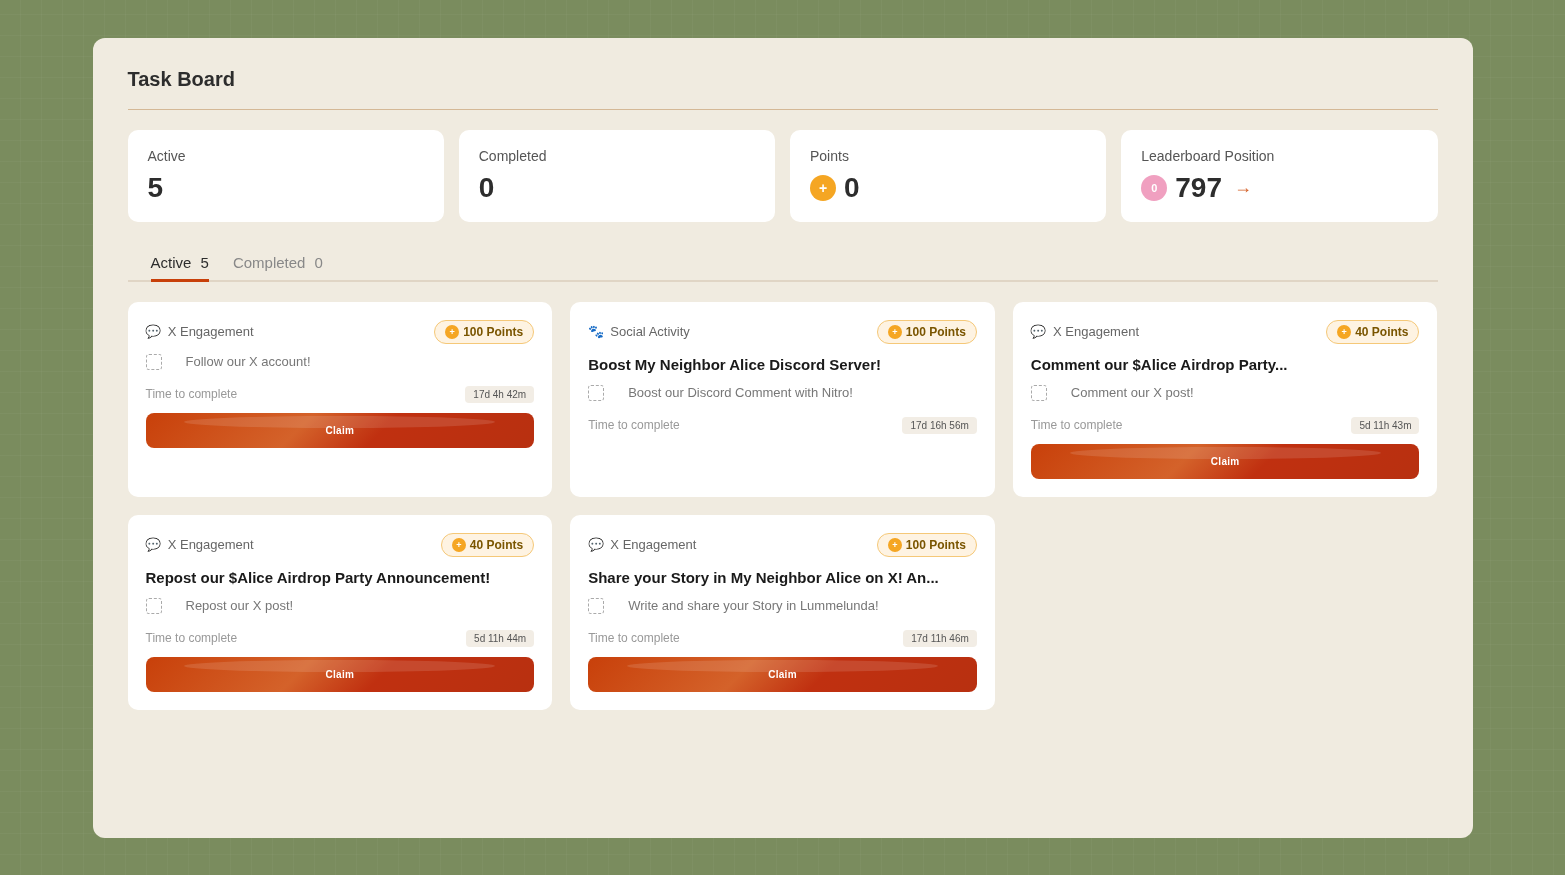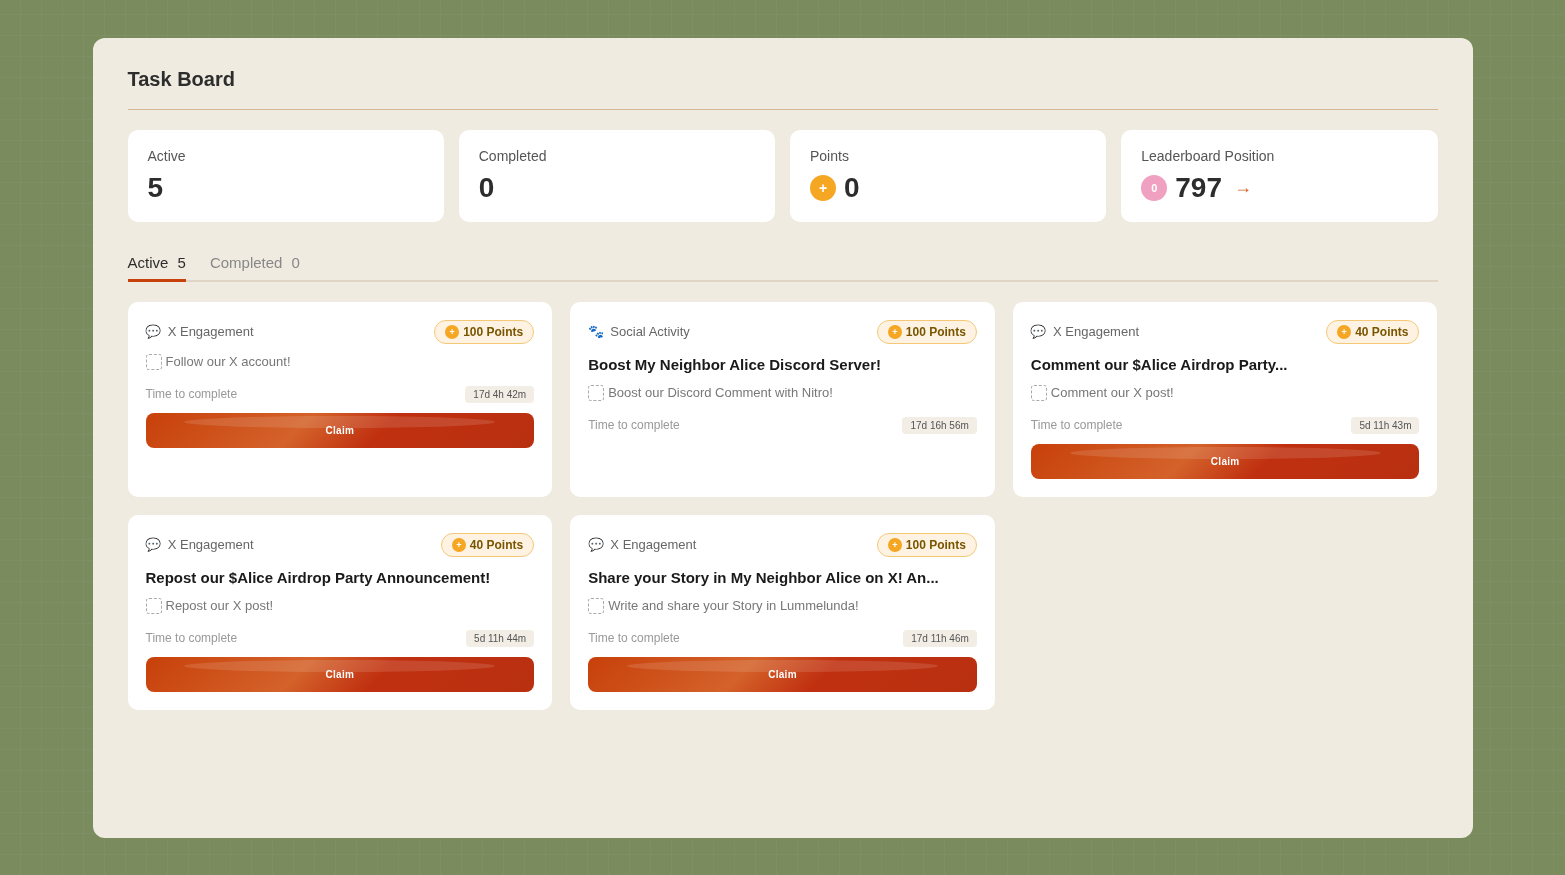--- a/index.html
+++ b/index.html
@@ -98,20 +98,21 @@
       font-size: 15px;
       font-weight: 500;
       cursor: pointer;
       color: #888;
       border-bottom: 3px solid transparent;
       margin-bottom: -2px;
     }
     .tab.active {
       color: #2d2d2d;
       border-bottom: 3px solid #c8400a;
+      margin-left: 23px;
     }
     .tab .count {
       margin-left: 5px;
     }
     .tasks-grid {
       display: grid;
       grid-template-columns: repeat(3, 1fr);
       gap: 18px;
     }
     .task-card {
@@ -164,21 +165,21 @@
       font-size: 15px;
       font-weight: 700;
       color: #1a1a1a;
       line-height: 1.4;
     }
     .task-description {
       font-size: 13px;
       color: #777;
       display: flex;
       align-items: center;
-      gap: 4px;
+      gap: 24px;
     }
     .desc-icon {
       width: 16px;
       height: 16px;
       border: 1.5px dashed #aaa;
       border-radius: 3px;
       display: inline-flex;
       flex-shrink: 0;
     }
     .task-footer {

